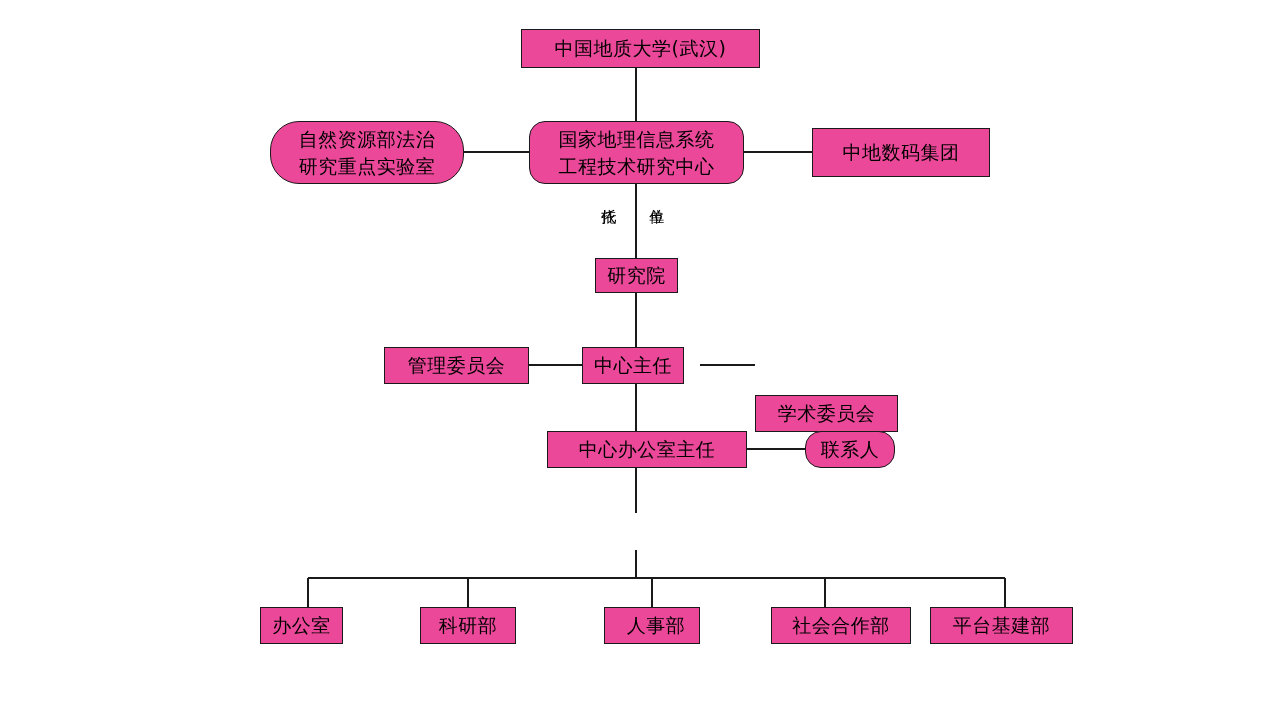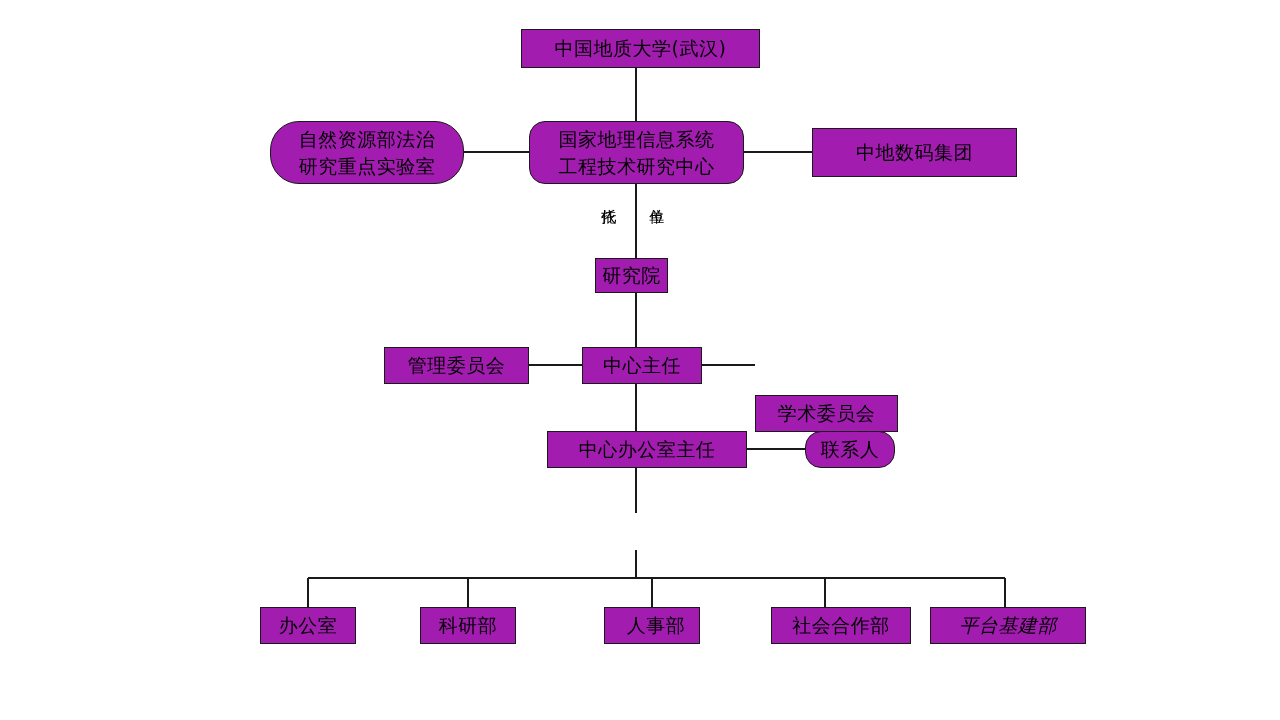--- a/index.html
+++ b/index.html
@@ -19,21 +19,21 @@
     position: absolute;
     left: 0;
     top: 0;
     width: 1280px;
     height: 720px;
   }
   .node {
     position: absolute;
     box-sizing: border-box;
     border: 1px solid #1a1a1a;
-    background: #a21caf;
+    background: #ec4899;
     display: flex;
     flex-direction: column;
     align-items: center;
     justify-content: center;
     color: #000000;
     font-size: 19px;
     line-height: 1.42;
     letter-spacing: 0.5px;
     white-space: nowrap;
     z-index: 2;
@@ -87,65 +87,65 @@
   <div class="node" id="n-key_lab" style="left: 270px; top: 121px; width: 194px; height: 63px; border-radius: 29px;">
     <span>自然资源部法治</span>
     <span class="line2">研究重点实验室</span>
   </div>
 
   <div class="node" id="n-center" style="left: 529px; top: 121px; width: 215px; height: 63px; border-radius: 16px;">
     <span>国家地理信息系统</span>
     <span class="line2">工程技术研究中心</span>
   </div>
 
-  <div class="node" id="n-zondy" style="left: 812px; top: 128px; width: 205px; height: 49px; align-items: center;">
+  <div class="node" id="n-zondy" style="left: 812px; top: 128px; width: 178px; height: 49px; align-items: center;">
     <span>中地数码集团</span>
   </div>
 
-  <div class="node" id="n-institute" style="left: 595px; top: 258px; width: 73px; height: 35px;">
+  <div class="node" id="n-institute" style="left: 595px; top: 258px; width: 83px; height: 35px;">
     <span>研究院</span>
   </div>
 
   <div class="node" id="n-admin_committee" style="left: 384px; top: 347px; width: 145px; height: 37px;">
     <span>管理委员会</span>
   </div>
 
-  <div class="node" id="n-director" style="left: 582px; top: 347px; width: 120px; height: 37px;">
+  <div class="node" id="n-director" style="left: 582px; top: 347px; width: 102px; height: 37px;">
     <span>中心主任</span>
   </div>
 
   <div class="node" id="n-academic_committee" style="left: 755px; top: 347px; width: 143px; height: 37px; margin-top: 48px;">
     <span>学术委员会</span>
   </div>
 
   <div class="node" id="n-office_director" style="left: 541px; top: 431px; width: 200px; height: 37px; margin-left: 6px;">
     <span>中心办公室主任</span>
   </div>
 
   <div class="node" id="n-contact" style="left: 805px; top: 431px; width: 90px; height: 37px; border-radius: 16px;">
     <span>联系人</span>
   </div>
 
 
-  <div class="node" id="n-dept_office" style="left: 260px; top: 607px; width: 96px; height: 37px;">
+  <div class="node" id="n-dept_office" style="left: 260px; top: 607px; width: 83px; height: 37px;">
     <span>办公室</span>
   </div>
 
   <div class="node" id="n-dept_research" style="left: 420px; top: 607px; width: 96px; height: 37px;">
     <span>科研部</span>
   </div>
 
   <div class="node" id="n-dept_hr" style="left: 604px; top: 607px; width: 96px; height: 37px; padding-left: 8px;">
     <span>人事部</span>
   </div>
 
   <div class="node" id="n-dept_social" style="left: 771px; top: 607px; width: 140px; height: 37px;">
     <span>社会合作部</span>
   </div>
 
-  <div class="node" id="n-dept_platform" style="left: 930px; top: 607px; width: 156px; height: 37px; font-style: italic;">
+  <div class="node" id="n-dept_platform" style="left: 930px; top: 607px; width: 143px; height: 37px;">
     <span>平台基建部</span>
   </div>
 
   <div class="edge-label" id="e-support" style="left: 600px; top: 197px;">依托</div>
   <div class="edge-label" id="e-unit" style="left: 648px; top: 197px;">单位</div>
 
 </div>
 
 </body></html>

